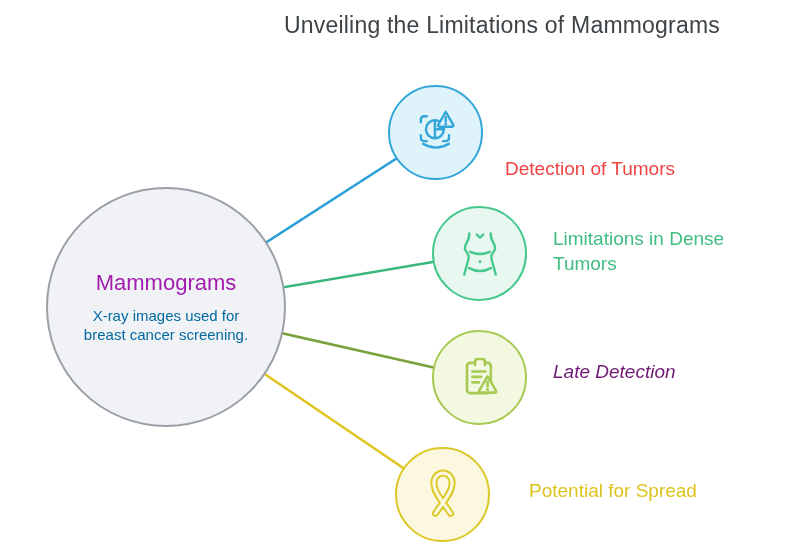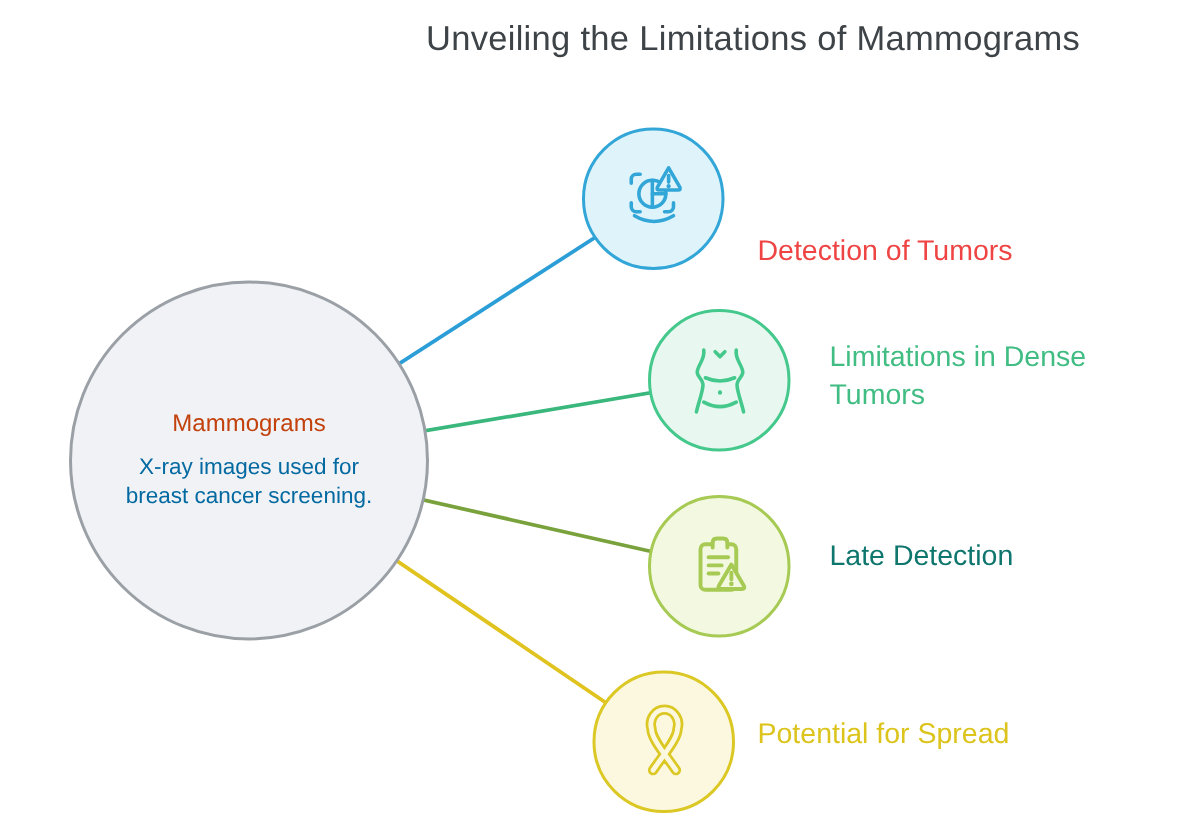--- a/index.html
+++ b/index.html
@@ -12,37 +12,37 @@
     font-size:23px;font-weight:400;color:#3d4347;letter-spacing:.2px;
   }
   svg.connectors{position:absolute;left:0;top:0;z-index:1;}
   .circle{position:absolute;border-radius:50%;box-sizing:border-box;z-index:2;}
   .center-circle{
     left:46px;top:187px;width:240px;height:240px;
     background:#f0f2f5;border:2px solid #9aa0a6;
     display:flex;flex-direction:column;align-items:center;justify-content:center;
     text-align:center;
   }
-  .center-title{font-size:16px;color:#c2410c;margin-bottom:10px;}
+  .center-title{font-size:22px;color:#a21caf;margin-bottom:10px;}
   .center-sub{font-size:15px;line-height:19px;color:#0369a1;width:172px;}
   .node{
     width:95px;height:95px;display:flex;align-items:center;justify-content:center;
   }
   .node-1{left:388px;top:85px; background:#dff3fb;border:2.5px solid #33a6d8;}
   .node-2{left:432px;top:206px;background:#e8f8f0;border:2.5px solid #45c88c;}
   .node-3{left:432px;top:330px;background:#f3f9e0;border:2.5px solid #a6ca53;}
   .node-4{left:395px;top:447px;background:#fcf8e0;border:2.5px solid #dcc825;}
   .node-label{
     position:absolute;z-index:2;font-size:19px;line-height:25px;
     transform:translateY(-50%);white-space:nowrap;
   }
   .label-1{left:505px;top:136px;color:#ef4444;margin-top:32px;}
   .label-2{left:553px;top:251px;color:#41bd83;white-space:normal;width:210px;}
-  .label-3{left:553px;top:371px;color:#0f766e;}
-  .label-4{left:505px;top:490px;color:#dcc41d;}
+  .label-3{left:553px;top:371px;color:#701a75;font-style:italic;}
+  .label-4{left:529px;top:490px;color:#dcc41d;}
   .icon-svg{display:block;}
 </style>
 </head>
 <body>
 
 <div class="canvas">
 
   <div class="page-title">Unveiling the Limitations of Mammograms</div>
 
   <svg class="connectors" width="792" height="550" viewBox="0 0 792 550">

